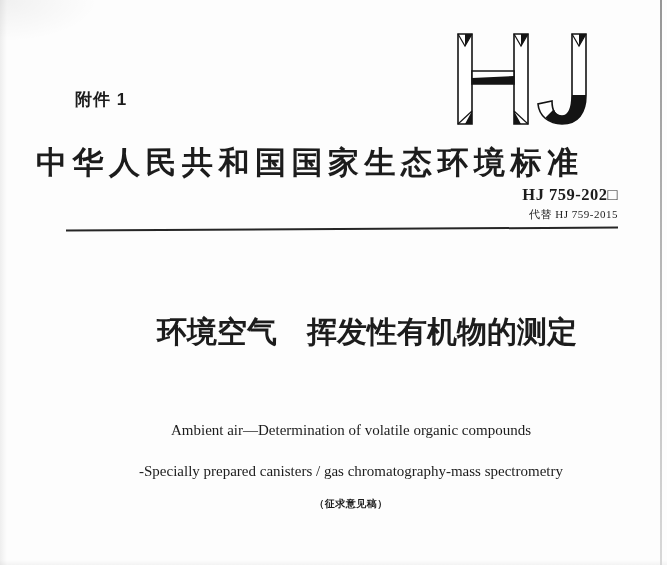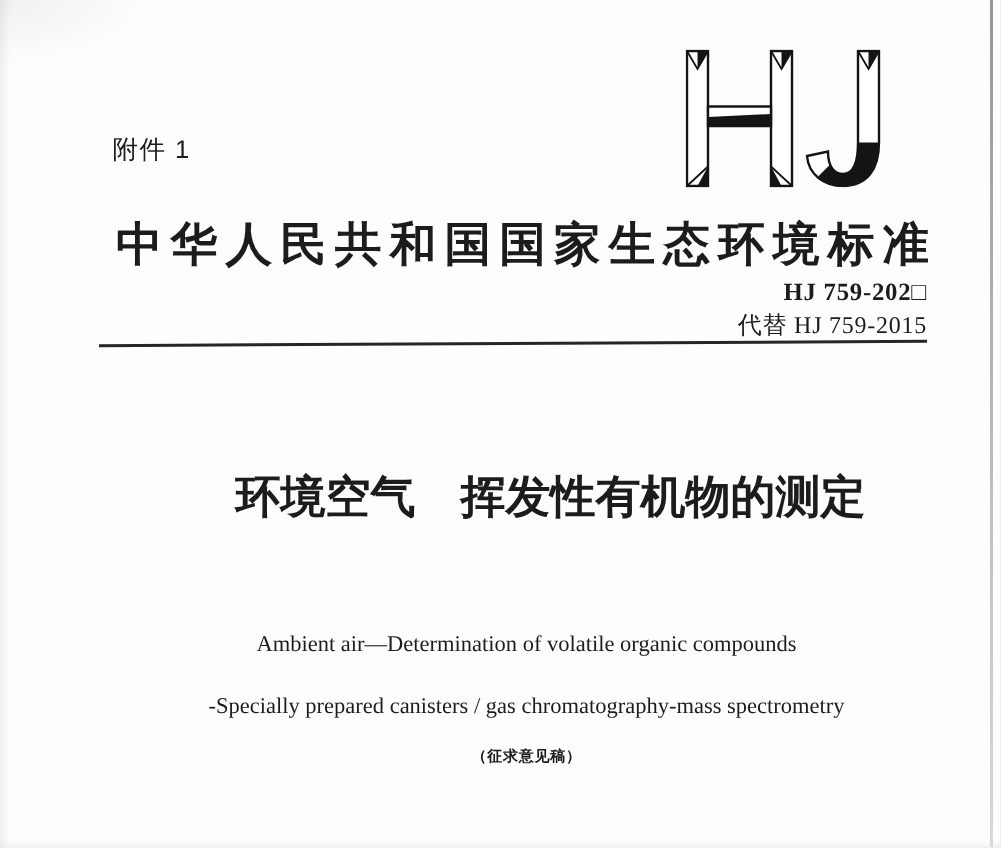--- a/index.html
+++ b/index.html
@@ -22,41 +22,41 @@
       radial-gradient(140px 60px at 0 0, rgba(0,0,0,0.05), rgba(0,0,0,0) 70%),
       linear-gradient(to top, rgba(0,0,0,0.04), rgba(0,0,0,0) 5px);
   }
   .scan-edge-right {
     position: absolute; top: 0; bottom: 0; right: 5px; width: 2px;
     background: linear-gradient(to bottom, #969696, #c3c3c3 65%, #d8d8d8);
   }
   .attachment {
     position: absolute; left: 75px; top: 88px;
     font-family: "Liberation Sans", sans-serif;
-    font-weight: normal; font-size: 17px; letter-spacing: 1px;
+    font-weight: bold; font-size: 17px; letter-spacing: 1px;
   }
   .logo { position: absolute; left: 457px; top: 33px; width: 134px; height: 92px; }
   .logo svg { display: block; width: 134px; height: 92px; }
   .sr { position: absolute; width: 1px; height: 1px; overflow: hidden; clip: rect(0 0 0 0); white-space: nowrap; }
   .heading {
     position: absolute; left: 36px; width: 630px; top: 142px;
-    text-align: center;
+    text-align: left;
     font-family: Liberation Serif, serif;
     font-weight: bold; font-size: 31px; letter-spacing: 5.5px;
     white-space: nowrap;
   }
   .std-number {
     position: absolute; right: 49px; top: 185px;
     font-family: "Liberation Serif", "DejaVu Sans", serif;
     font-weight: bold; font-size: 16.5px; letter-spacing: 0.5px;
   }
   .replaces {
     position: absolute; right: 49px; top: 207px;
     font-family: "Liberation Serif", serif;
-    font-size: 16px; letter-spacing: 0.5px;
+    font-size: 11px; letter-spacing: 0.5px;
     text-align: right;
   }
   .rule {
     position: absolute; left: 66px; top: 228px; width: 552px; height: 2.2px;
     background: #262626; transform: rotate(-0.3deg);
   }
   .title-zh {
     position: absolute; left: 52px; width: 630px; top: 313px;
     text-align: center;
     font-family: Liberation Mono, monospace;

